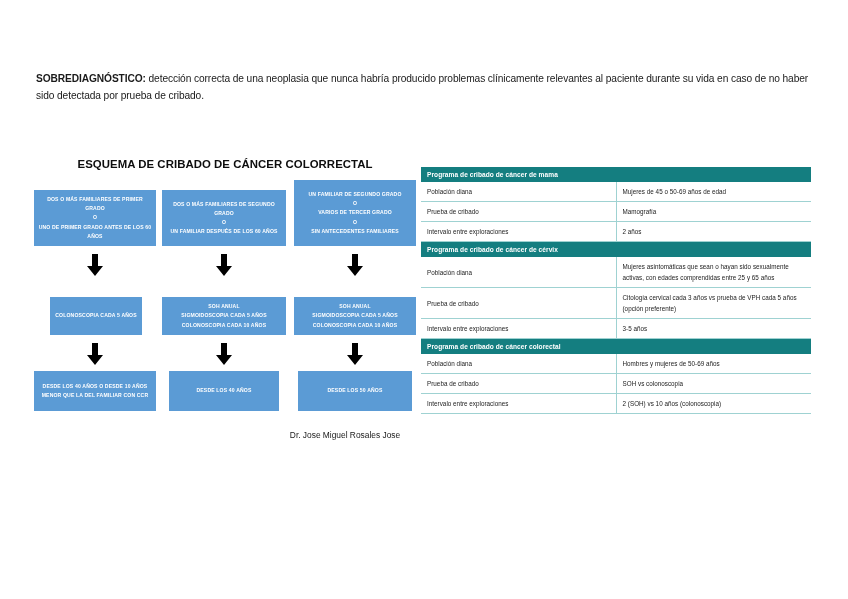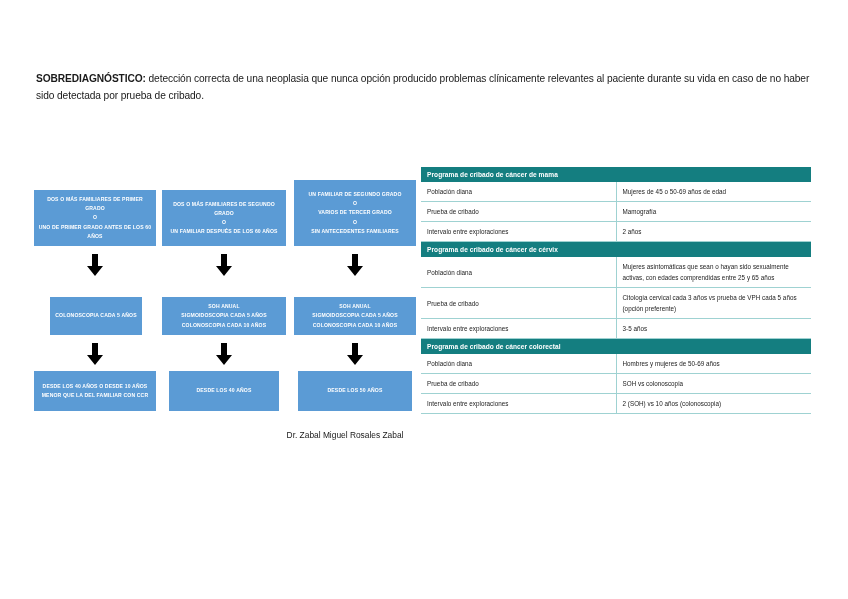--- a/index.html
+++ b/index.html
@@ -123,24 +123,25 @@
     border-right: 1px solid #9fd2d2;
   }
   table.screening tr:last-child td.k,
   table.screening tr:last-child td.v {
     border-bottom: 1px solid #9fd2d2;
   }
 </style>
 </head>
 <body>
 
-<p class="intro"><b>SOBREDIAGNÓSTICO:</b><span> detección correcta de una neoplasia que nunca opción producido problemas clínicamente relevantes al paciente durante su vida en caso de no haber sido detectada por prueba de cribado.</span></p>
+<p class="intro"><b>SOBREDIAGNÓSTICO:</b><span> detección correcta de una neoplasia que nunca habría producido problemas clínicamente relevantes al paciente durante su vida en caso de no haber sido detectada por prueba de cribado.</span></p>
 
 <div class="diagram">
 
+  <div class="diagram-title">ESQUEMA DE CRIBADO DE CÁNCER COLORRECTAL</div>
 
   <div class="node" style="left:0px; top:32px; width:122px; height:56px;">
     <span class="ln">DOS O MÁS FAMILIARES DE PRIMER GRADO</span>
     <span class="ln">O</span>
     <span class="ln">UNO DE PRIMER GRADO ANTES DE LOS 60 AÑOS</span>
   </div>
 
   <div class="node" style="left:128px; top:32px; width:124px; height:56px;">
     <span class="ln">DOS O MÁS FAMILIARES DE SEGUNDO GRADO</span>
     <span class="ln">O</span>
@@ -208,21 +209,21 @@
   </div>
 
   <div class="node" style="left:135px; top:213px; width:110px; height:40px;">
     <span class="ln">DESDE LOS 40 AÑOS</span>
   </div>
 
   <div class="node" style="left:264px; top:213px; width:114px; height:40px;">
     <span class="ln">DESDE LOS  50 AÑOS</span>
   </div>
 
-  <div class="credit">Dr. Zabal Miguel Rosales Zabal</div>
+  <div class="credit">Dr. Jose Miguel Rosales Jose</div>
 </div>
 
 <div class="tablewrap">
   <table class="screening">
     <tbody>
 
       <tr class="section">
         <td colspan="2">Programa de cribado de cáncer de mama</td>
       </tr>
       <tr>

